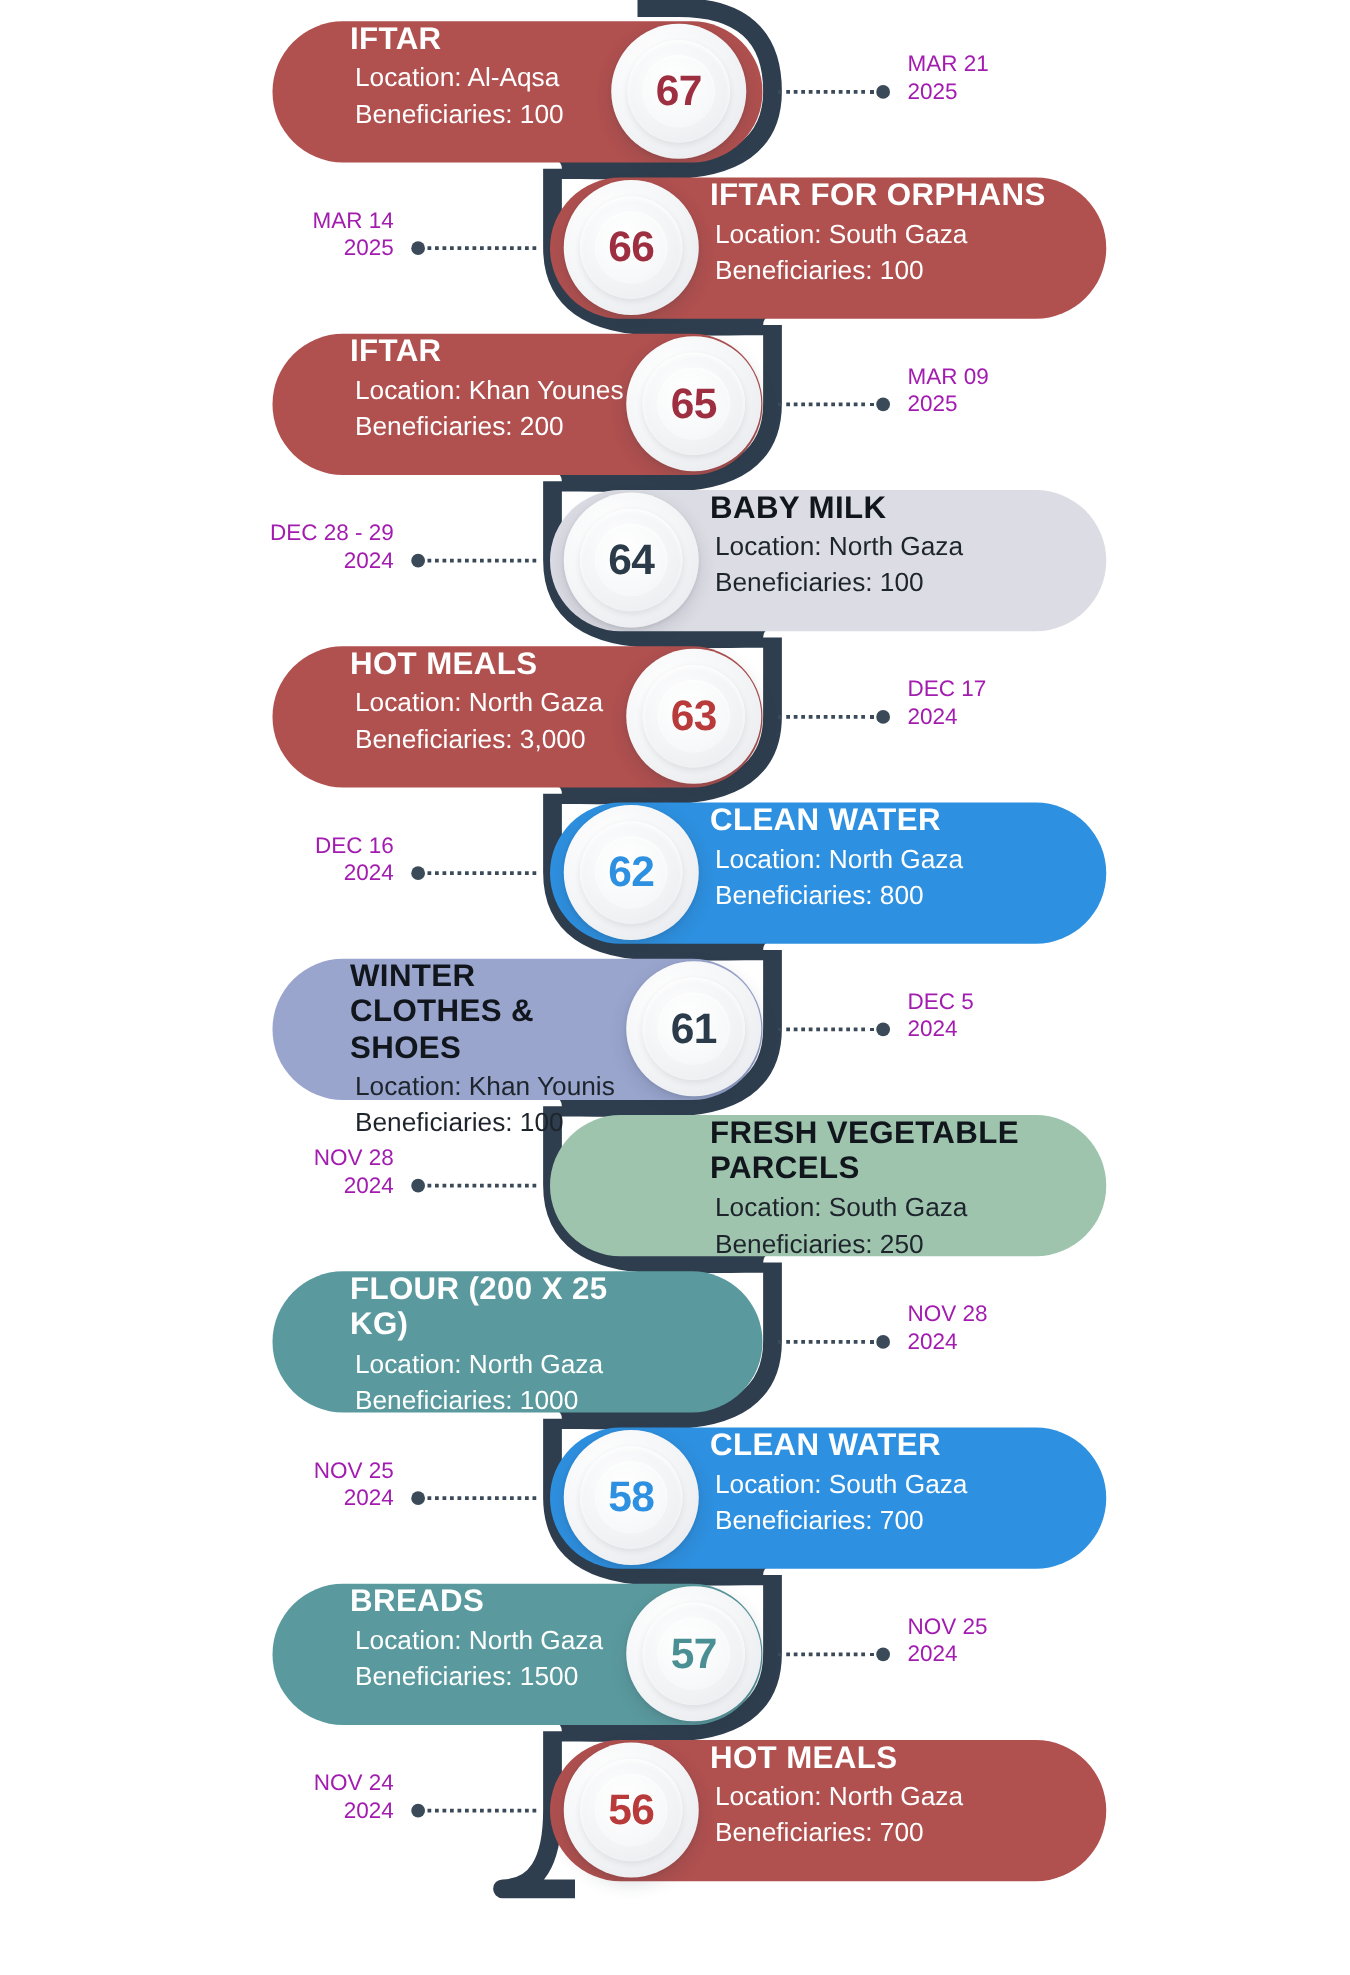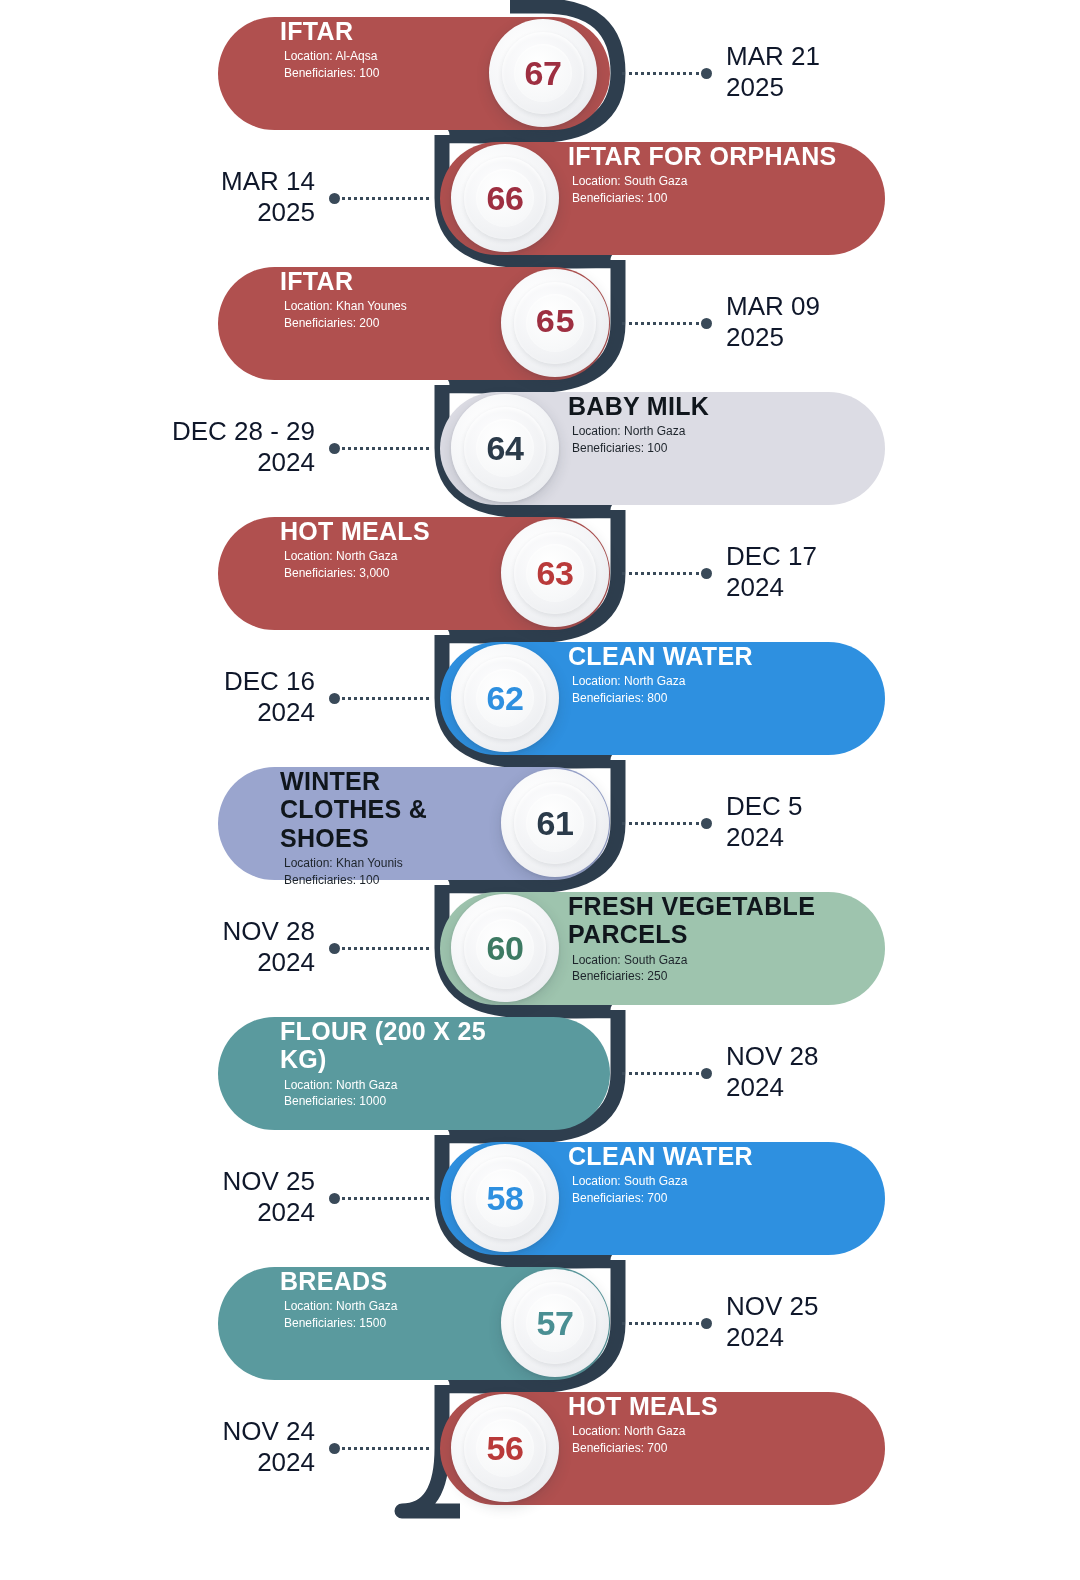--- a/index.html
+++ b/index.html
@@ -57,21 +57,21 @@
   .row.right .pill-text { padding-left: 128px; padding-right: 28px; }
 
   .pill-title {
     font-size: 25px;
     font-weight: 700;
     letter-spacing: .3px;
     line-height: 1.14;
     margin-bottom: 3px;
   }
   .pill-sub {
-    font-size: 12px;
+    font-size: 21px;
     font-weight: 400;
     line-height: 1.40;
     padding-left: 4px;
     white-space: nowrap;
   }
 
   
   .pill.on-dark .pill-title,
   .pill.on-dark .pill-sub { color: #ffffff; }
   .pill.on-light .pill-title { color: #10161c; }
@@ -117,22 +117,22 @@
     font-size: 34px;
     font-weight: 800;
     letter-spacing: -0.5px;
     line-height: 1;
   }
 
   
   .date {
     position: absolute;
     z-index: 3;
-    color: #0f172a;
-    font-size: 26px;
+    color: #a21caf;
+    font-size: 18px;
     line-height: 1.20;
     white-space: nowrap;
   }
   .date .d-line2 { display: block; }
   .row.left  .date { text-align: left;  }
   .row.right .date { text-align: right; }
 
   
   .leader {
     position: absolute;
@@ -202,21 +202,21 @@
         <div class="date" style="right: 765px; top: 30.5px;"><span>MAR 14</span><span class="d-line2">2025</span></div>
       </div>
       <div class="row left" style="top: 260.5px; height: 125px;">
         <div class="pill on-dark" style="top: 6px; height: 113px; background: rgb(176, 80, 79);">
           <div class="pill-text">
             <div class="pill-title">IFTAR</div>
             <div class="pill-sub">Location: Khan Younes</div>
             <div class="pill-sub">Beneficiaries: 200</div>
           </div>
         </div>
-        <div class="badge" style="left: 501px; top: 8.5px; font-family: Liberation Mono, monospace;">
+        <div class="badge" style="left: 501px; top: 8.5px;">
           <span class="badge-num" style="color: rgb(158, 47, 65);">65</span>
         </div>
         <div class="leader" style="left: 622px; width: 90px; top: 56.5px;">
           <span class="dash"></span>
           <span class="knob"></span>
         </div>
         <div class="date" style="left: 726px; top: 30.5px;"><span>MAR 09</span><span class="d-line2">2025</span></div>
       </div>
       <div class="row right" style="top: 385.5px; height: 125px;">
         <div class="pill on-light" style="top: 6px; height: 113px; background: rgb(220, 220, 228);">
@@ -287,23 +287,20 @@
         <div class="date" style="left: 726px; top: 30.5px;"><span>DEC 5</span><span class="d-line2">2024</span></div>
       </div>
       <div class="row right" style="top: 885.5px; height: 125px;">
         <div class="pill on-light" style="top: 6px; height: 113px; background: rgb(158, 196, 174);">
           <div class="pill-text">
             <div class="pill-title">FRESH VEGETABLE PARCELS</div>
             <div class="pill-sub">Location: South Gaza</div>
             <div class="pill-sub">Beneficiaries: 250</div>
           </div>
         </div>
-        <div class="badge" style="left: 451px; top: 8.5px;">
-          <span class="badge-num" style="color: rgb(61, 122, 99);">60</span>
-        </div>
         <div class="leader" style="left: 329px; width: 100px; top: 56.5px;">
           <span class="dash"></span>
           <span class="knob"></span>
         </div>
         <div class="date" style="right: 765px; top: 30.5px;"><span>NOV 28</span><span class="d-line2">2024</span></div>
       </div>
       <div class="row left" style="top: 1010.5px; height: 125px; padding-left: 32px;">
         <div class="pill on-dark" style="top: 6px; height: 113px; background: rgb(90, 154, 158);">
           <div class="pill-text">
             <div class="pill-title">FLOUR (200 X 25 KG)</div>

